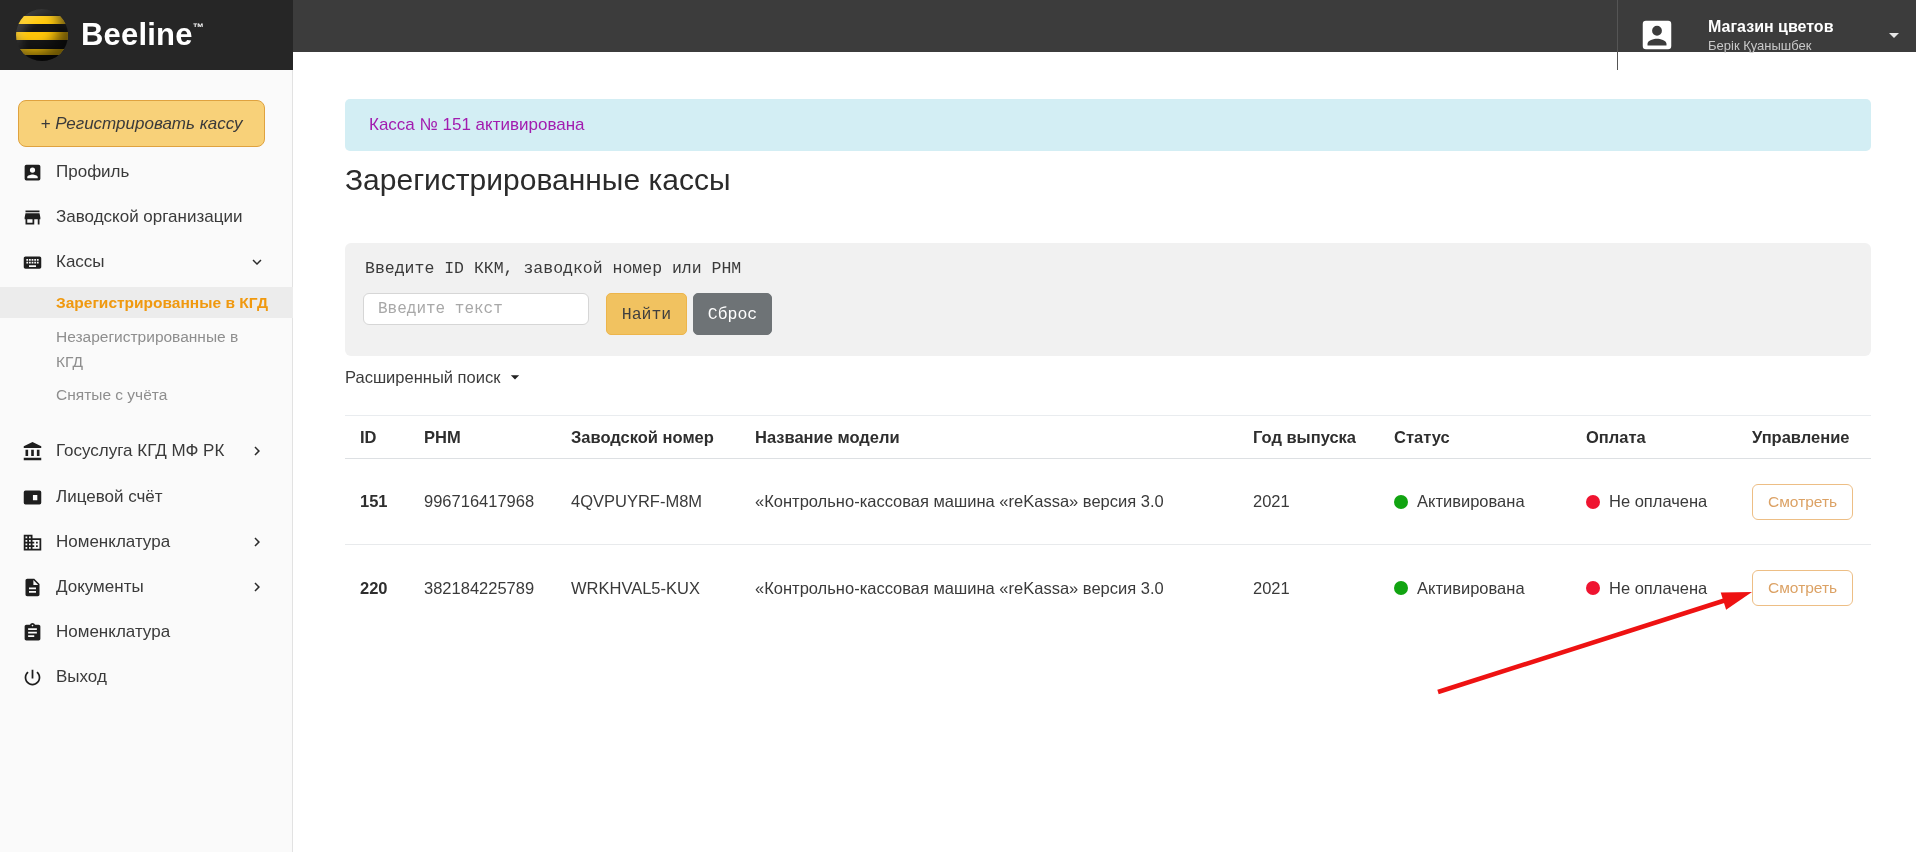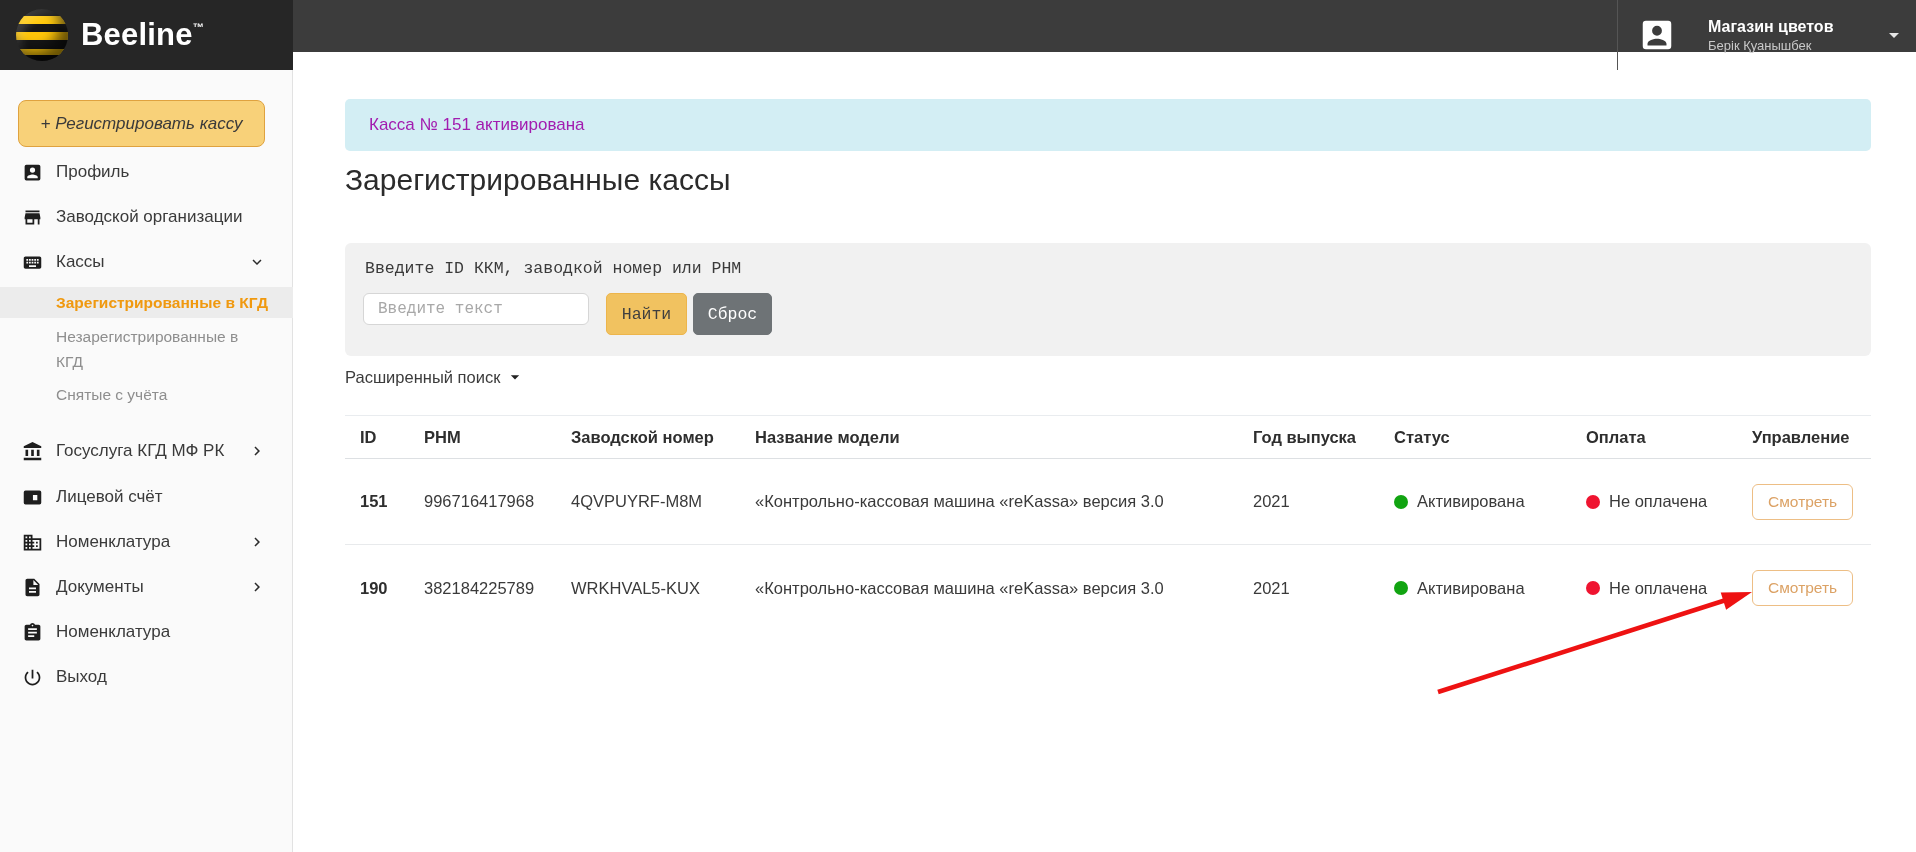--- a/index.html
+++ b/index.html
@@ -260,21 +260,21 @@
         <div class="dotcell">
           <span class="dot dot-red"></span>
           <span>Не оплачена</span>
         </div>
         <div>
           <button class="btn-view">Смотреть</button>
         </div>
       </div>
 
       <div class="trow tdata">
-        <div class="cell-id">190</div>
+        <div class="cell-id">220</div>
         <div>382184225789</div>
         <div>WRKHVAL5-KUX</div>
         <div>«Контрольно-кассовая машина «reKassa» версия 3.0</div>
         <div>2021</div>
         <div class="dotcell">
           <span class="dot dot-green"></span>
           <span>Активирована</span>
         </div>
         <div class="dotcell">
           <span class="dot dot-red"></span>

